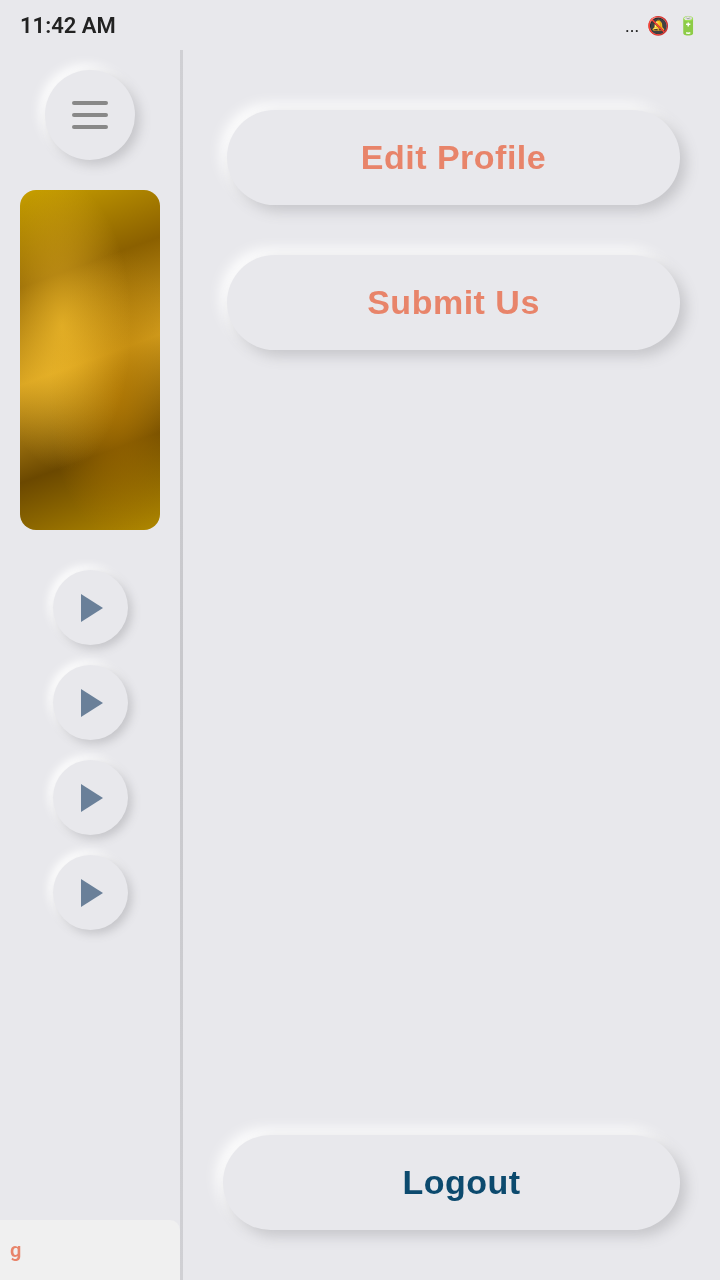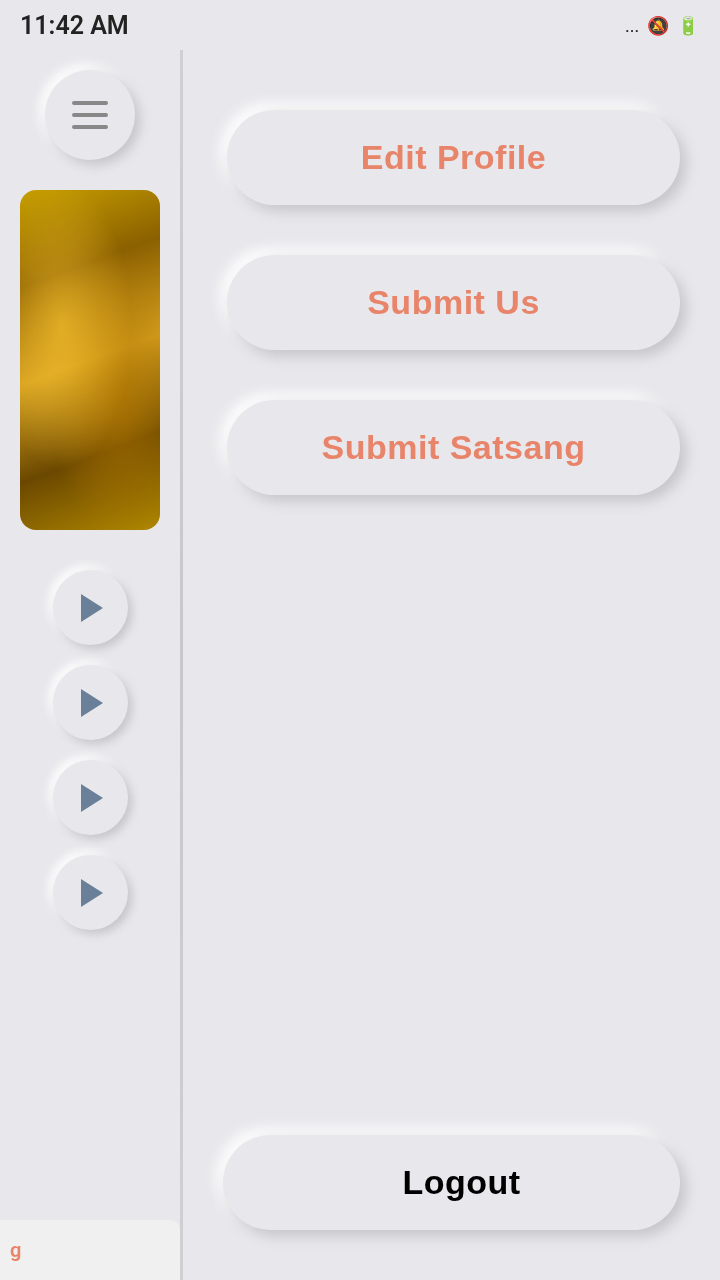--- a/index.html
+++ b/index.html
@@ -22,21 +22,21 @@
       right: 0;
       height: 50px;
       background: #e8e8ec;
       display: flex;
       align-items: center;
       justify-content: space-between;
       padding: 0 20px;
       z-index: 10;
     }
     .status-time {
-      font-size: 25px;
+      font-size: 22px;
       font-weight: 600;
       color: #222;
     }
     .status-icons {
       display: flex;
       align-items: center;
       gap: 8px;
       font-size: 18px;
       color: #222;
     }
@@ -187,21 +187,21 @@
       display: flex;
       align-items: center;
       justify-content: center;
       cursor: pointer;
       border: none;
       outline: none;
     }
     .logout-btn-text {
       font-size: 34px;
       font-weight: 600;
-      color: #000000;
+      color: #0c4a6e;
       letter-spacing: 0.5px;
       margin-left: 20px;
     }
 
     
     .bottom-label {
       position: absolute;
       bottom: 0;
       left: 0;
       width: 180px;
@@ -263,23 +263,20 @@
 <div class="main">
   <button class="menu-btn">
     <span class="menu-btn-text">Edit Profile</span>
   </button>
 
 
   <button class="menu-btn">
     <span class="menu-btn-text">Submit Us</span>
   </button>
 
-  <button class="menu-btn">
-    <span class="menu-btn-text">Submit Satsang</span>
-  </button>
 </div>
 
 <div class="logout-btn">
   <button class="logout-btn-inner">
     <span class="logout-btn-text">Logout</span>
   </button>
 </div>
 
 <div class="bottom-label">
   <span class="bottom-label-text">g</span>

